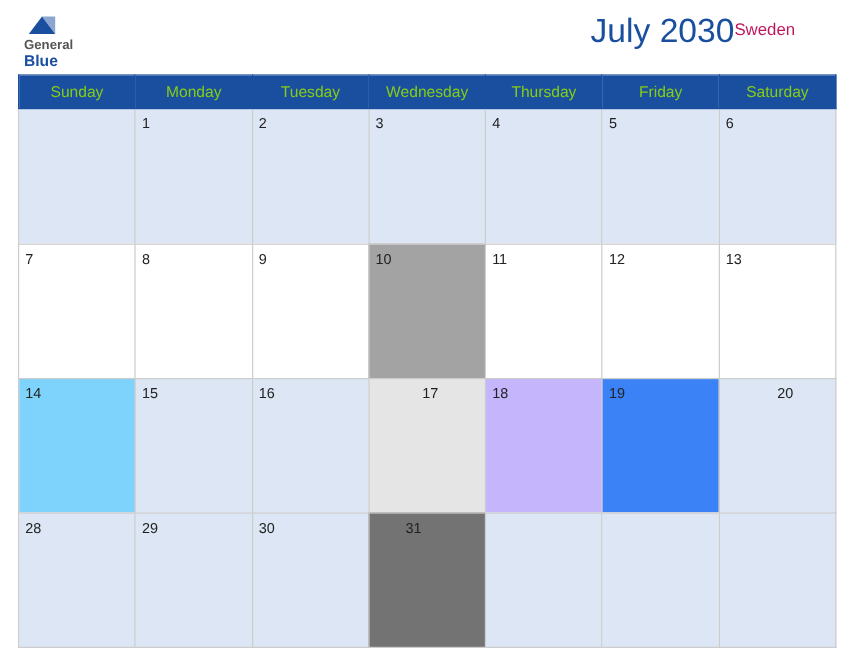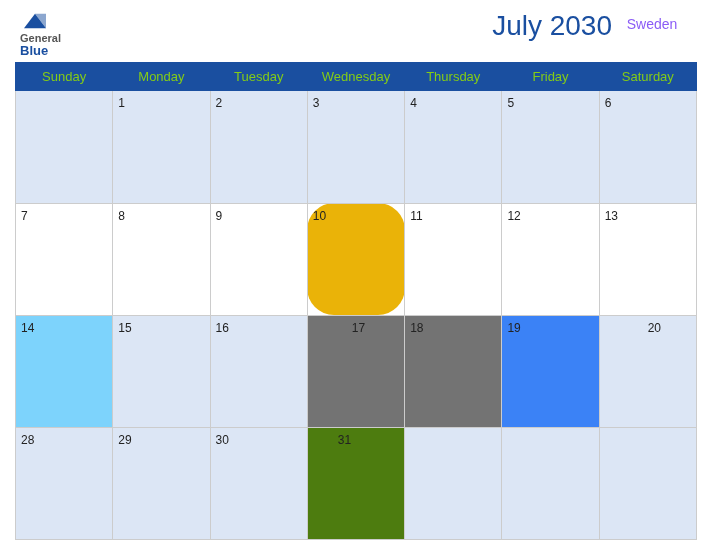--- a/index.html
+++ b/index.html
@@ -54,23 +54,23 @@
     }
 
     .calendar-title {
       font-size: 28px;
       color: #1a4fa0;
       font-weight: normal;
     }
 
     .country-label {
       font-size: 14px;
-      color: #8b5cf6;
+      color: #be185d;
       width: 80px;
-      text-align: center;
+      text-align: left;
       padding-top: 6px;
     }
 
     .calendar {
       width: 100%;
       border-collapse: collapse;
       flex: 1;
     }
 
     .calendar th {
@@ -145,37 +145,37 @@
         <td style="background-color: rgb(220, 230, 245);"><span class="day-num">2</span></td>
         <td style="background-color: rgb(220, 230, 245);"><span class="day-num">3</span></td>
         <td style="background-color: rgb(220, 230, 245);"><span class="day-num">4</span></td>
         <td style="background-color: rgb(220, 230, 245);"><span class="day-num">5</span></td>
         <td style="background-color: rgb(220, 230, 245);"><span class="day-num">6</span></td>
       </tr>
       <tr>
         <td style="background-color: rgb(255, 255, 255);"><span class="day-num">7</span></td>
         <td style="background-color: rgb(255, 255, 255);"><span class="day-num">8</span></td>
         <td style="background-color: rgb(255, 255, 255);"><span class="day-num">9</span></td>
-        <td style="background-color: #eab308; border-radius: 27px;"><span class="day-num">10</span></td>
+        <td style="background-color: #a3a3a3;"><span class="day-num">10</span></td>
         <td style="background-color: rgb(255, 255, 255);"><span class="day-num">11</span></td>
         <td style="background-color: rgb(255, 255, 255);"><span class="day-num">12</span></td>
         <td style="background-color: rgb(255, 255, 255);"><span class="day-num">13</span></td>
       </tr>
       <tr>
         <td style="background-color: #7dd3fc;"><span class="day-num">14</span></td>
         <td style="background-color: rgb(220, 230, 245);"><span class="day-num">15</span></td>
         <td style="background-color: rgb(220, 230, 245);"><span class="day-num">16</span></td>
-        <td style="background-color: #737373; padding-left: 44px;"><span class="day-num">17</span></td>
-        <td style="background-color: #737373;"><span class="day-num">18</span></td>
+        <td style="background-color: #e5e5e5; padding-left: 44px;"><span class="day-num">17</span></td>
+        <td style="background-color: #c4b5fd;"><span class="day-num">18</span></td>
         <td style="background-color: #3b82f6;"><span class="day-num">19</span></td>
         <td style="background-color: rgb(220, 230, 245); padding-left: 48px;"><span class="day-num">20</span></td>
       </tr>
       <tr>
         <td style="background-color: rgb(220, 230, 245);"><span class="day-num">28</span></td>
         <td style="background-color: rgb(220, 230, 245);"><span class="day-num">29</span></td>
         <td style="background-color: rgb(220, 230, 245);"><span class="day-num">30</span></td>
-        <td style="background-color: #4d7c0f; padding-left: 30px;"><span class="day-num">31</span></td>
+        <td style="background-color: #737373; padding-left: 30px;"><span class="day-num">31</span></td>
         <td style="background-color: rgb(220, 230, 245);"></td>
         <td style="background-color: rgb(220, 230, 245);"></td>
         <td style="background-color: rgb(220, 230, 245);"></td>
       </tr>
     </tbody>
 </table>
 
 </body></html>

